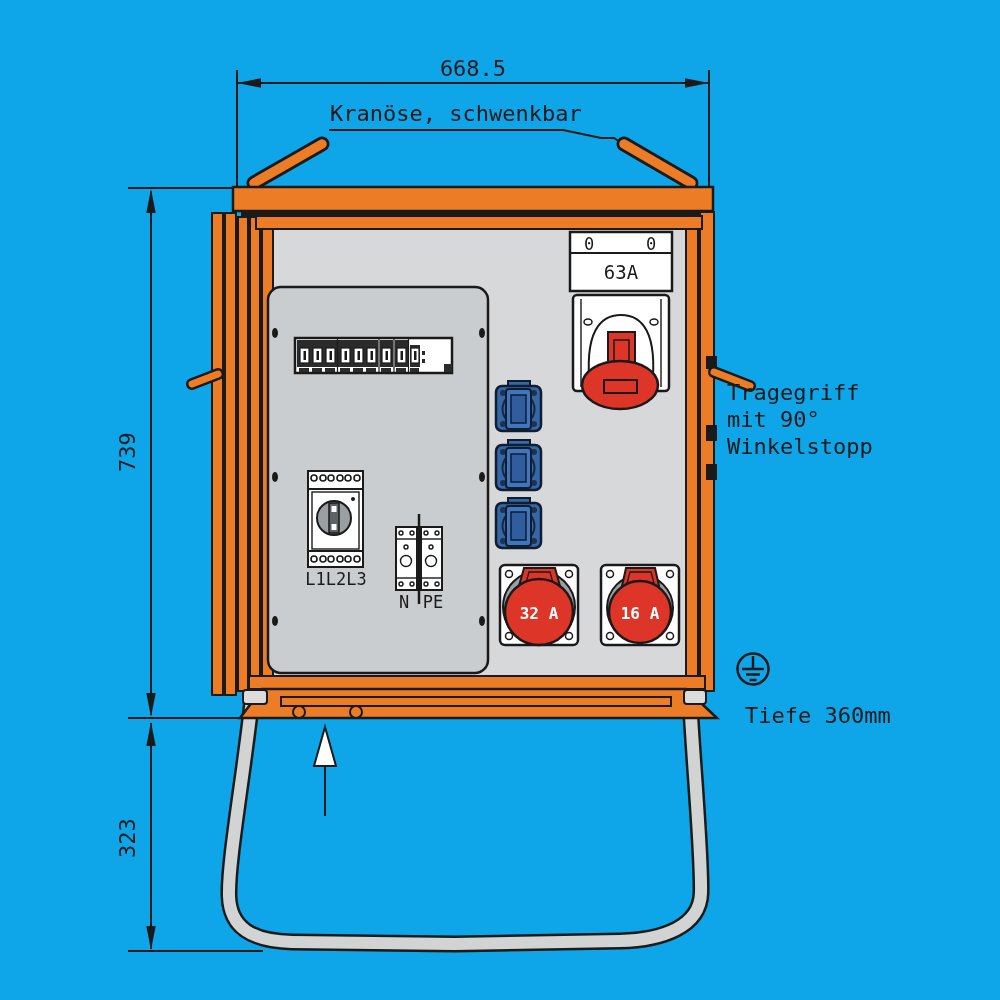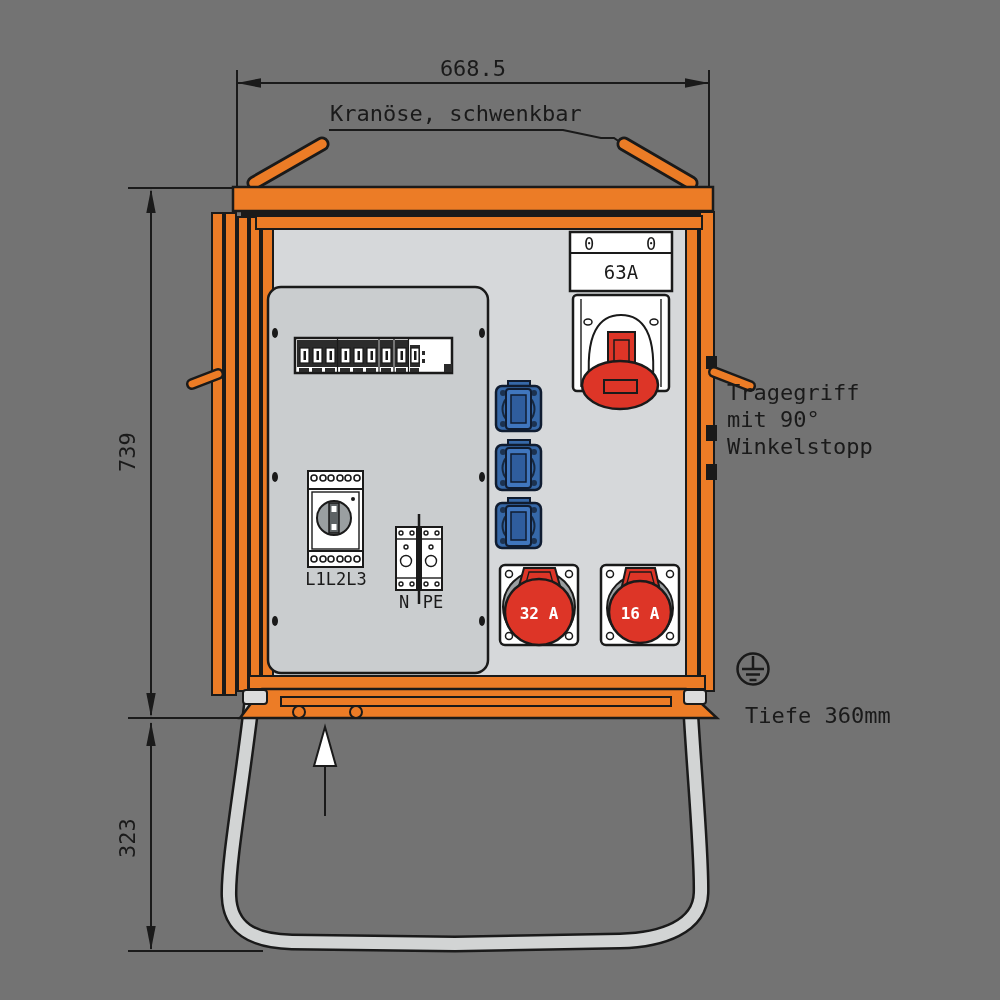--- a/index.html
+++ b/index.html
@@ -1,16 +1,16 @@
 <!DOCTYPE html>
 <html><head>
 <meta charset="utf-8">
 <style>
   html,body{margin:0;padding:0;background:#ffffff;}
-  #stage{position:relative;width:1000px;height:1000px;background:#737373;overflow:hidden;}
+  #stage{position:relative;width:1000px;height:1000px;background:#0ea5e9;overflow:hidden;}
   svg{display:block;}
   text{font-family:"DejaVu Sans Mono","Liberation Mono",monospace;fill:#1a1a1a;}
   .dimtxt{font-size:22px;}
   .anntxt{font-size:22px;}
   .smtxt{font-size:17px;}
   .lbl63{font-size:19px;}
   .ceetxt{font-size:16px;font-weight:bold;fill:#ffffff;}
 </style>
 </head>
 <body>

